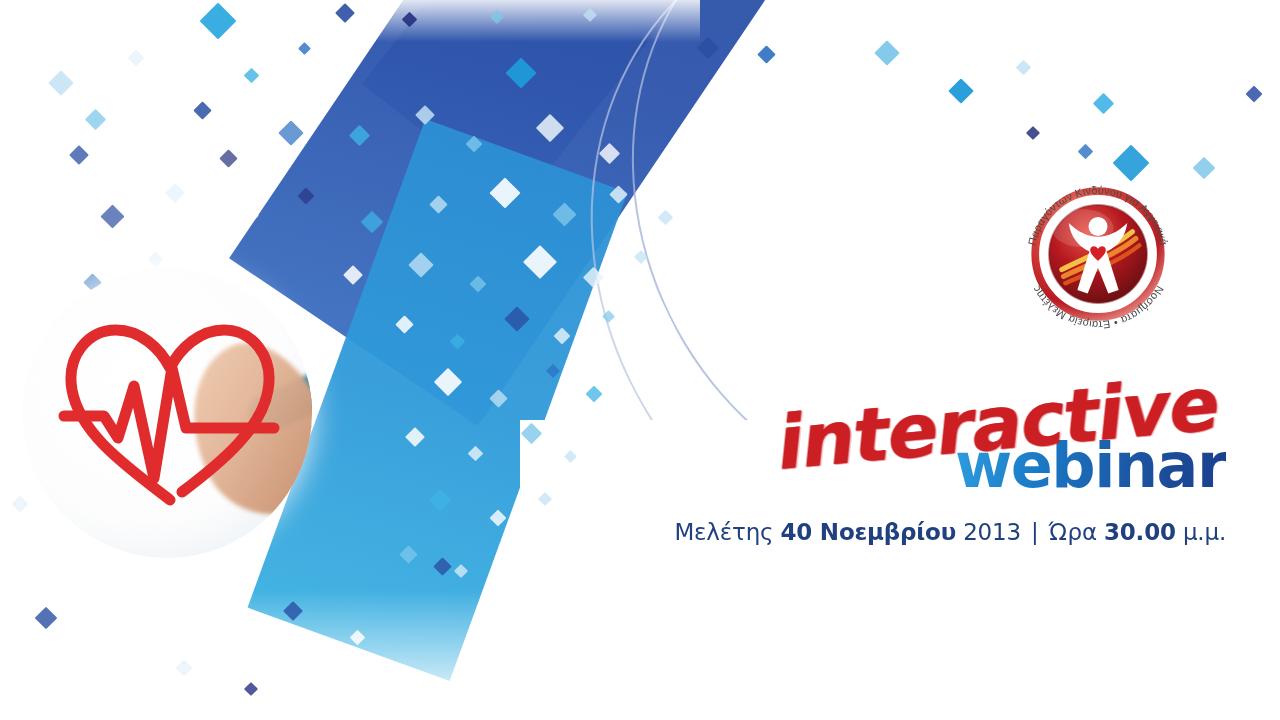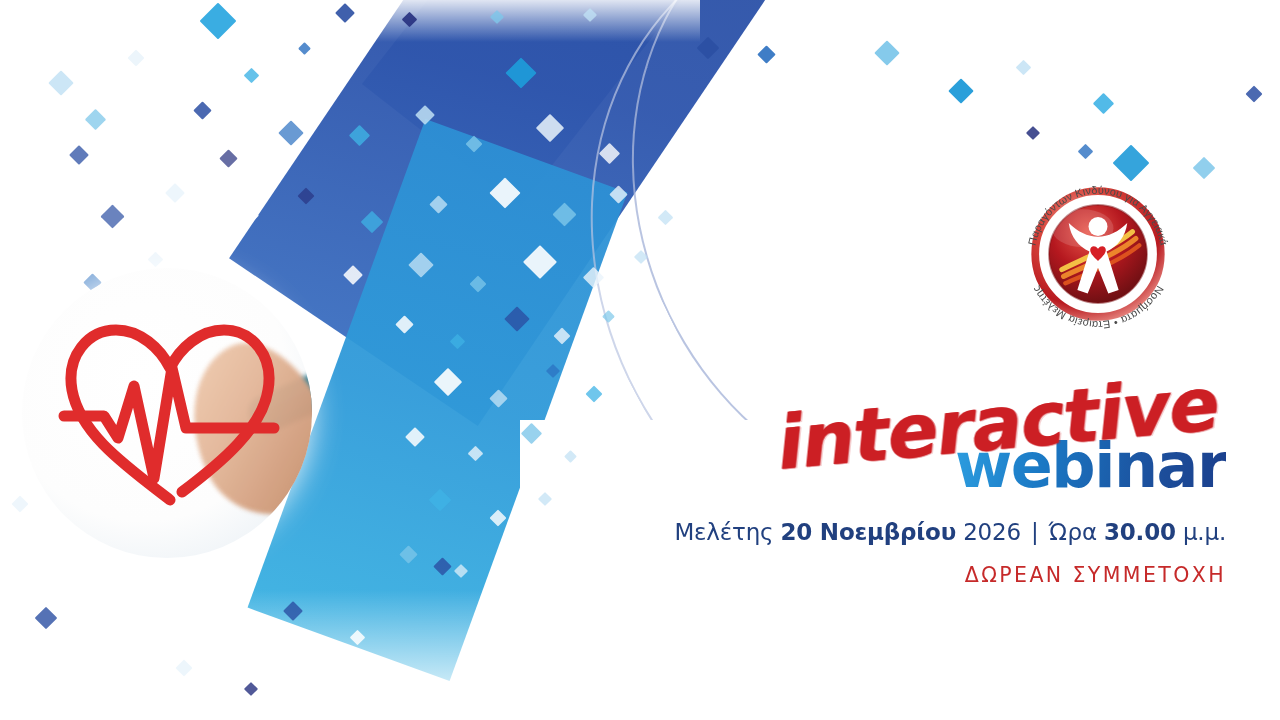--- a/index.html
+++ b/index.html
@@ -466,24 +466,23 @@
 
   <div class="content">
 
     <span class="word-interactive">interactive</span>
 
     <span class="word-webinar">webinar</span>
 
 
     <div class="datetime">
       <span>Μελέτης</span>
-      <b>20 Νοεμβρίου</b>
-      <span>2026</span>
+      <b>40 Νοεμβρίου</b>
+      <span>2013</span>
       <span class="sep">|</span>
       <span>Ώρα</span>
       <b>30.00</b>
       <span>μ.μ.</span>
     </div>
 
-    <div class="free">ΔΩΡΕΑΝ ΣΥΜΜΕΤΟΧΗ</div>
   </div>
 
 </div>
 
 </body></html>

